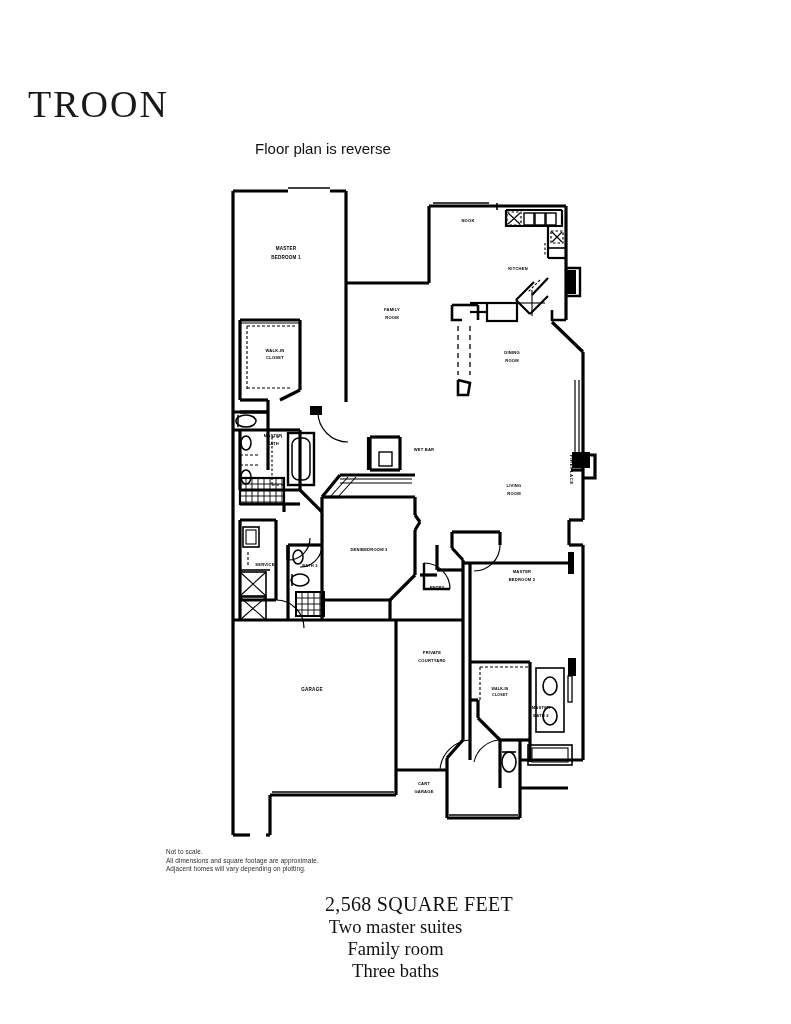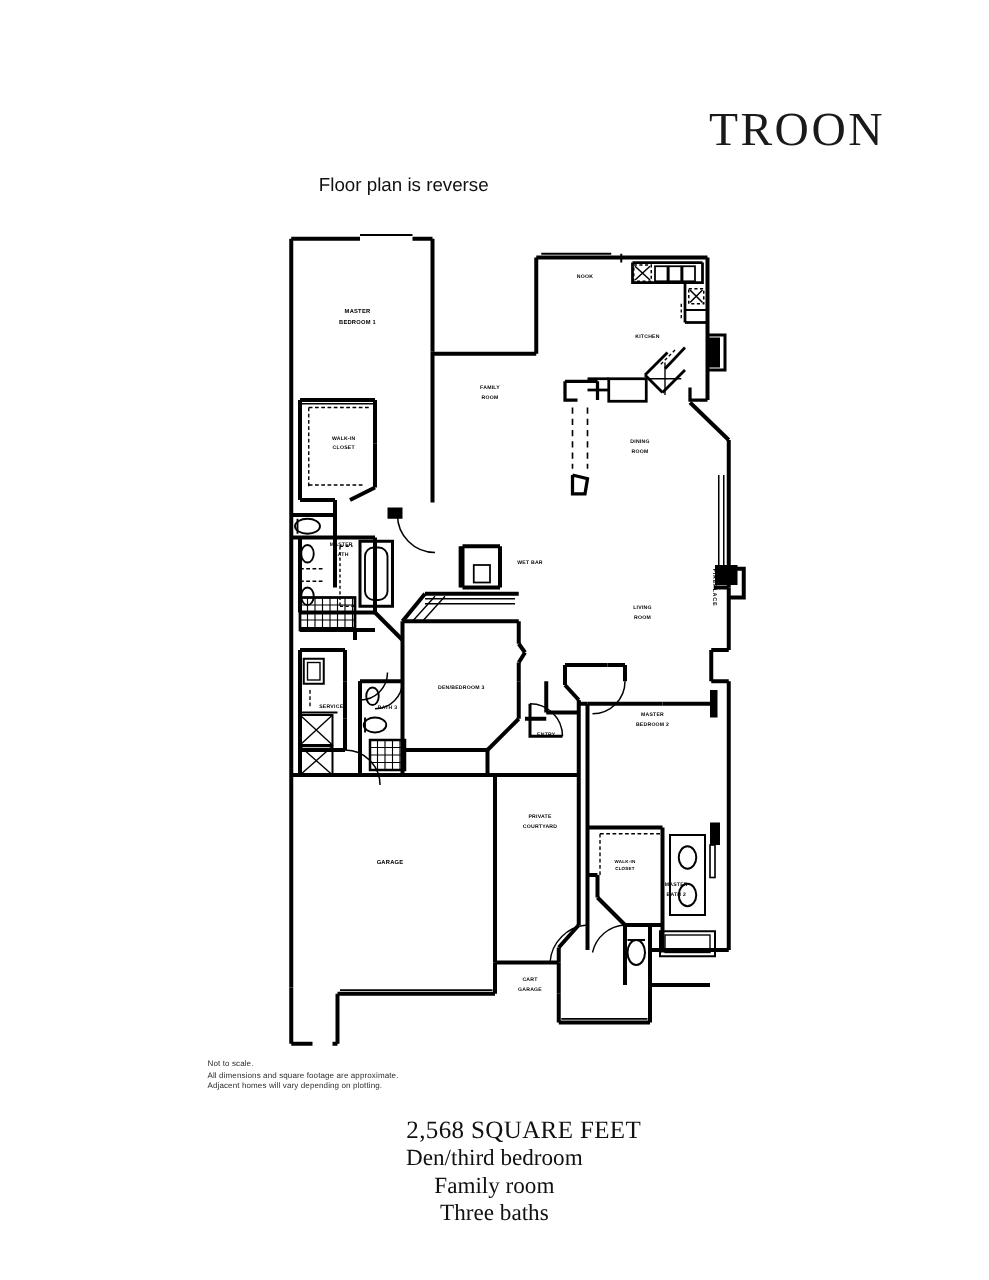--- a/index.html
+++ b/index.html
@@ -20,26 +20,27 @@
     position: absolute;
     inset: 0;
     background: #ffffff;
   }
   
   .plan-title {
     position: absolute;
     top: 82px;
     left: 0;
     width: 708px;
-    text-align: right;
+    text-align: left;
     font-family: "Liberation Serif", serif;
     font-size: 38px;
     letter-spacing: 2px;
     color: #1a1a1a;
     font-weight: 400;
+    padding-left: 28px;
   }
   .plan-subtitle {
     position: absolute;
     top: 140px;
     left: 0;
     width: 646px;
     text-align: center;
     font-family: "Liberation Sans", sans-serif;
     font-size: 15px;
     color: #111111;
@@ -434,18 +435,18 @@
   </div>
 
   <div class="disclaimer">
     <div>Not to scale.</div>
     <div>All dimensions and square footage are approximate.</div>
     <div>Adjacent homes will vary depending on plotting.</div>
   </div>
 
   <div class="summary">
     <div class="sqft">2,568 SQUARE FEET</div>
-    <div class="feature">Den/third bedroom</div>
+    <div class="feature">Two master suites</div>
     <div class="feature">Family room</div>
     <div class="feature">Three baths</div>
   </div>
 
 </div>
 
 </body></html>

